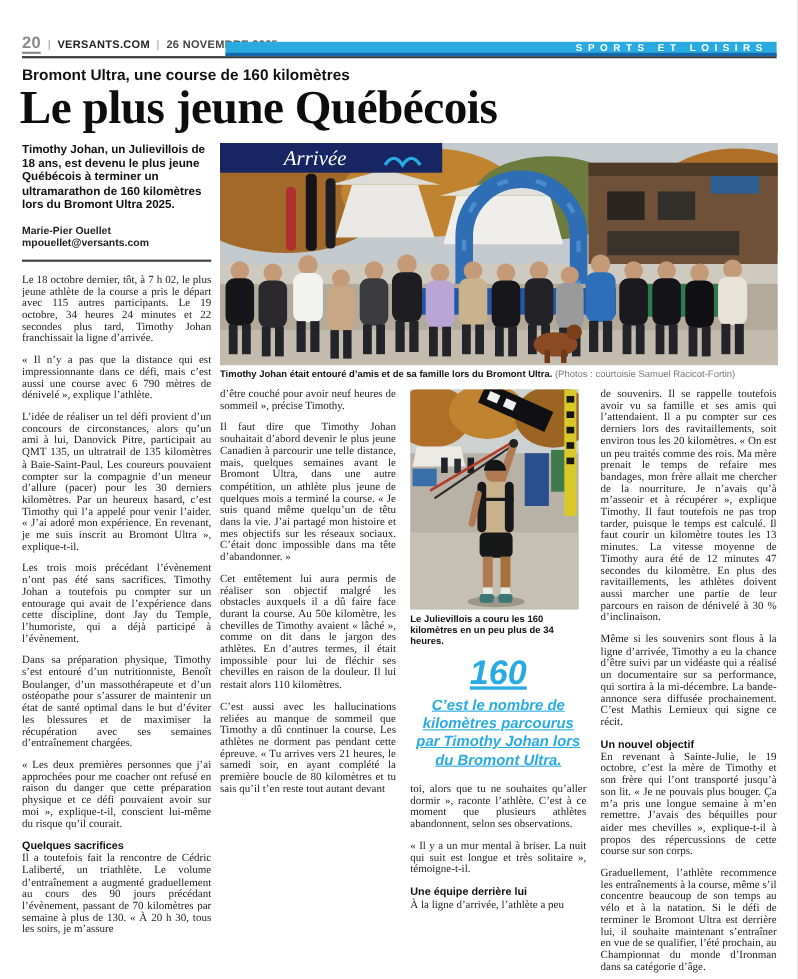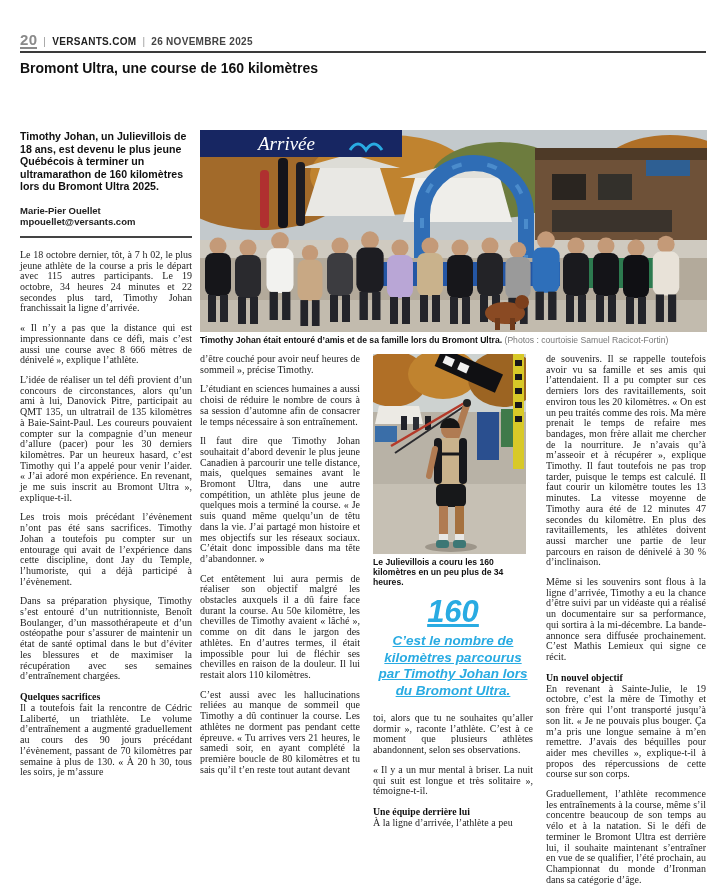--- a/index.html
+++ b/index.html
@@ -30,21 +30,21 @@
     font-size:43px;font-weight:600;letter-spacing:-.5px;color:#0d0d0d;white-space:nowrap;}
   
   .col1{position:absolute;left:20px;top:130px;width:172px;}
   .lede{margin:0 0 12px 0;font-family:"Liberation Sans",sans-serif;font-size:10.6px;
     line-height:12.6px;font-weight:bold;color:#111;}
   .byline{font-family:"Liberation Sans",sans-serif;font-size:9.5px;font-weight:bold;
     color:#222;line-height:11.5px;margin-bottom:8px;}
   .byline-rule{height:2px;background:#444;margin-bottom:12px;}
   
   .body-para{margin:0 0 9px 0;font-size:10px;line-height:10.7px;text-align:justify;color:#1c1c1c;}
-  .subhead{margin:0 0 1px 0;font-family:Liberation Serif, serif;font-size:9.8px;
+  .subhead{margin:0 0 1px 0;font-family:Liberation Sans, sans-serif;font-size:9.8px;
     font-weight:bold;color:#111;}
   
   .right-region{position:absolute;left:200px;top:130px;width:507px;}
   .photo{display:block;background:#cfcac0;}
   .photo1{width:507px;height:202px;}
   .caption{font-family:"Liberation Sans",sans-serif;font-size:8.6px;line-height:10px;
     color:#111;margin-top:3px;}
   .cap-bold{font-weight:bold;}
   .cap-credit{color:#777;font-weight:normal;}
   .cols{display:flex;gap:13px;margin-top:9px;}
@@ -63,36 +63,41 @@
 <div class="page">
 
   <div class="folio">
     <span class="page-num">20</span>
     <span class="sep">|</span>
     <span class="site">VERSANTS.COM</span>
     <span class="sep">|</span>
     <span class="date">26 NOVEMBRE 2025</span>
   </div>
   <div class="header-rule"></div>
+  <div class="section-banner">
+    <span>SPORTS ET LOISIRS</span>
+  </div>
 
   <div class="kicker">Bromont Ultra, une course de 160 kilomètres</div>
+  <h1 class="headline">Le plus jeune Québécois</h1>
 
   <div class="col1">
     <p class="lede">Timothy Johan, un Julievillois de 18 ans, est devenu le plus jeune Québécois à terminer un ultramarathon de 160 kilomètres lors du Bromont Ultra 2025.</p>
     <div class="byline">
       <div>Marie-Pier Ouellet</div>
       <div>mpouellet@versants.com</div>
     </div>
     <div class="byline-rule"></div>
     <div>
         <p class="body-para">Le 18 octobre dernier, tôt, à 7 h 02, le plus jeune athlète de la course a pris le départ avec 115 autres participants. Le 19 octobre, 34 heures 24 minutes et 22 secondes plus tard, Timothy Johan franchissait la ligne d’arrivée.</p>
-        <p class="body-para">« Il n’y a pas que la distance qui est impressionnante dans ce défi, mais c’est aussi une course avec 8 666 mètres de dénivelé », explique l’athlète.</p>
+        <p class="body-para">« Il n’y a pas que la distance qui est impressionnante dans ce défi, mais c’est aussi une course avec 6 790 mètres de dénivelé », explique l’athlète.</p>
         <p class="body-para">L’idée de réaliser un tel défi provient d’un concours de circonstances, alors qu’un ami à lui, Danovick Pitre, participait au QMT 135, un ultratrail de 135 kilomètres à Baie-Saint-Paul. Les coureurs pouvaient compter sur la compagnie d’un meneur d’allure (pacer) pour les 30 derniers kilomètres. Par un heureux hasard, c’est Timothy qui l’a appelé pour venir l’aider. « J’ai adoré mon expérience. En revenant, je me suis inscrit au Bromont Ultra », explique-t-il.</p>
         <p class="body-para">Les trois mois précédant l’évènement n’ont pas été sans sacrifices. Timothy Johan a toutefois pu compter sur un entourage qui avait de l’expérience dans cette discipline, dont Jay du Temple, l’humoriste, qui a déjà participé à l’évènement.</p>
         <p class="body-para">Dans sa préparation physique, Timothy s’est entouré d’un nutritionniste, Benoît Boulanger, d’un massothérapeute et d’un ostéopathe pour s’assurer de maintenir un état de santé optimal dans le but d’éviter les blessures et de maximiser la récupération avec ses semaines d’entraînement chargées.</p>
+        <p class="body-para">« Les deux premières personnes que j’ai approchées pour me coacher ont refusé en raison du danger que cette préparation physique et ce défi pouvaient avoir sur moi », explique-t-il, conscient lui-même du risque qu’il courait.</p>
         <h3 class="subhead">Quelques sacrifices</h3>
         <p class="body-para">Il a toutefois fait la rencontre de Cédric Laliberté, un triathlète. Le volume d’entraînement a augmenté graduellement au cours des 90 jours précédant l’évènement, passant de 70 kilomètres par semaine à plus de 130. « À 20 h 30, tous les soirs, je m’assure</p>
       </div>
   </div>
 
   <div class="right-region">
 
     <svg class="photo photo1" viewBox="0 0 507 202" preserveAspectRatio="none">
       <defs>
         <g id="person">
@@ -164,21 +169,20 @@
     </svg>
     <div class="caption">
       <span class="cap-bold">Timothy Johan était entouré d’amis et de sa famille lors du Bromont Ultra.</span>
       <span class="cap-credit">(Photos : courtoisie Samuel Racicot-Fortin)</span>
     </div>
 
     <div class="cols">
 
       <div class="col">
           <p class="body-para">d’être couché pour avoir neuf heures de sommeil », précise Timothy.</p>
-          <p class="body-para">L’étudiant en sciences humaines a aussi choisi de réduire le nombre de cours à sa session d’automne afin de consacrer le temps nécessaire à son entraînement.</p>
           <p class="body-para">Il faut dire que Timothy Johan souhaitait d’abord devenir le plus jeune Canadien à parcourir une telle distance, mais, quelques semaines avant le Bromont Ultra, dans une autre compétition, un athlète plus jeune de quelques mois a terminé la course. « Je suis quand même quelqu’un de têtu dans la vie. J’ai partagé mon histoire et mes objectifs sur les réseaux sociaux. C’était donc impossible dans ma tête d’abandonner. »</p>
           <p class="body-para">Cet entêtement lui aura permis de réaliser son objectif malgré les obstacles auxquels il a dû faire face durant la course. Au 50e kilomètre, les chevilles de Timothy avaient « lâché », comme on dit dans le jargon des athlètes. En d’autres termes, il était impossible pour lui de fléchir ses chevilles en raison de la douleur. Il lui restait alors 110 kilomètres.</p>
           <p class="body-para">C’est aussi avec les hallucinations reliées au manque de sommeil que Timothy a dû continuer la course. Les athlètes ne dorment pas pendant cette épreuve. « Tu arrives vers 21 heures, le samedi soir, en ayant complété la première boucle de 80 kilomètres et tu sais qu’il t’en reste tout autant devant</p>
         </div>
 
       <div class="col">
         <svg class="photo photo2" viewBox="0 0 153 200" preserveAspectRatio="none">
 
           <rect x="0" y="0" width="153" height="60" fill="#cdd2d0"></rect>
           <ellipse cx="20" cy="25" rx="35" ry="28" fill="#b06f26"></ellipse>

